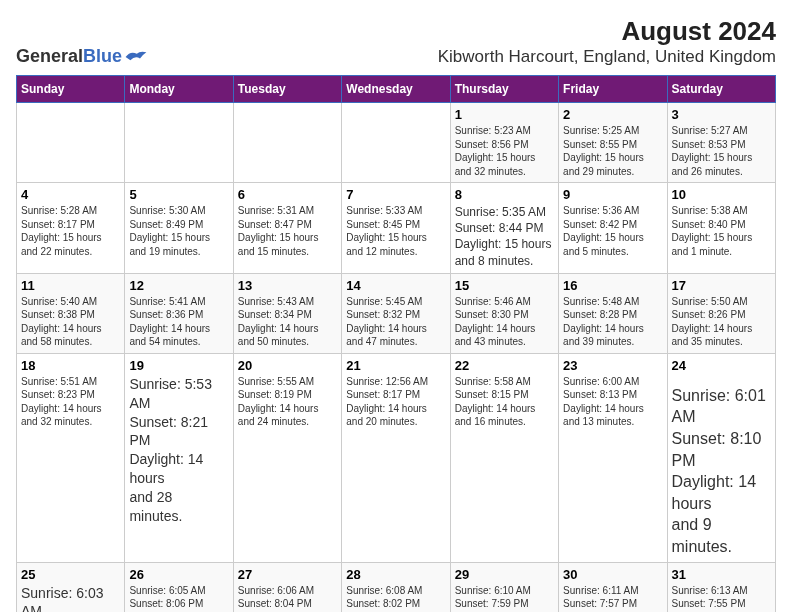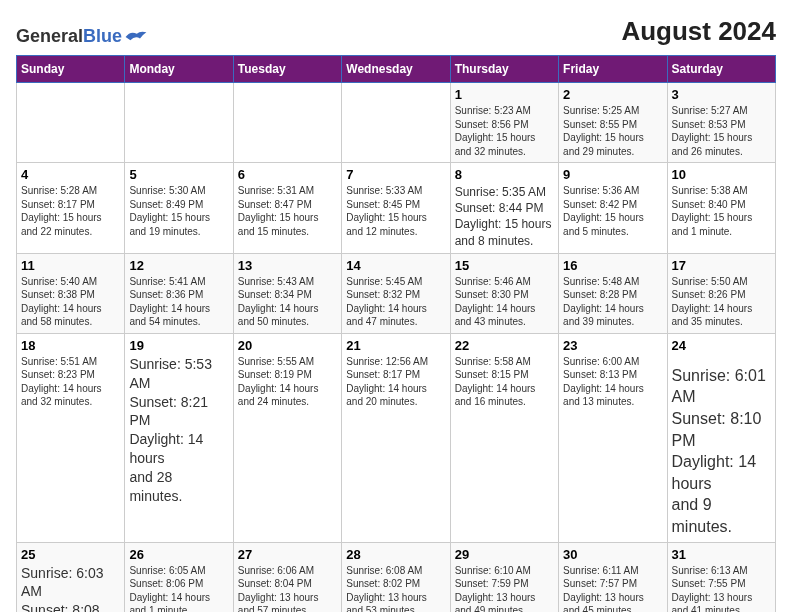--- a/index.html
+++ b/index.html
@@ -100,20 +100,21 @@
       <div>
         <span class="logo-general">General</span><span class="logo-blue">Blue</span>
       </div>
       <svg class="logo-bird" viewBox="0 0 30 20" xmlns="http://www.w3.org/2000/svg">
         <path d="M2,10 Q8,2 16,6 Q20,2 28,4 Q22,8 20,12 Q14,8 8,14 Z" fill="#3a6bbf"></path>
       </svg>
     </div>
   </div>
   <div class="title-section">
     <h1>August 2024</h1>
+    <h2>Kibworth Harcourt, England, United Kingdom</h2>
   </div>
 </div>
 
 <table>
   <thead>
     <tr>
     <th>Sunday</th>
         <th>Monday</th>
         <th>Tuesday</th>
         <th>Wednesday</th>

